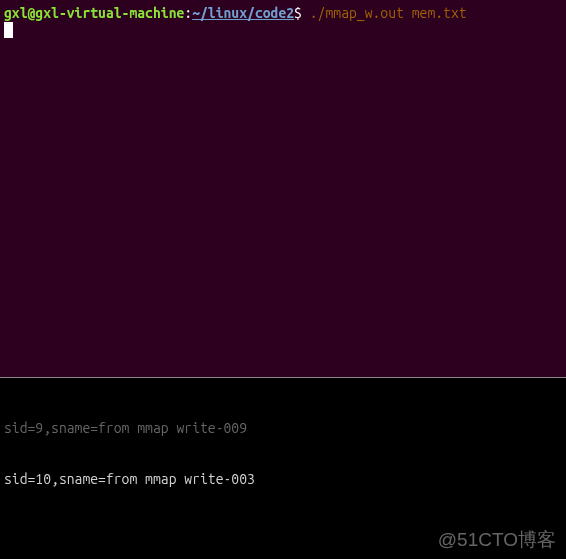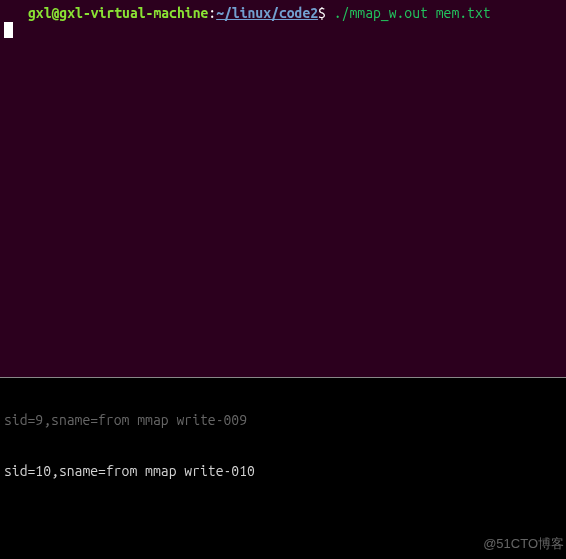--- a/index.html
+++ b/index.html
@@ -23,79 +23,78 @@
       height: 378px;
       border-bottom: 1px solid #888;
     }
     .prompt-line {
       line-height: 18px;
       white-space: pre;
     }
     .user-host {
       color: #8ae234;
       font-weight: bold;
-      margin-left: 24px;
     }
     .colon {
       color: #ffffff;
     }
     .path {
       color: #729fcf;
       font-weight: bold;
       text-decoration: underline;
     }
     .dollar {
       color: #ffffff;
     }
     .command {
-      color: #22c55e;
+      color: #a16207;
     }
     .cursor-block {
       display: inline-block;
       width: 9px;
       height: 16px;
       background: #ffffff;
       vertical-align: text-bottom;
     }
     .terminal-bottom {
       background: #000000;
       color: #cccccc;
-      padding: 0 4px;
+      padding: 8px 4px;
       height: 181px;
       line-height: 17px;
       white-space: pre;
       position: relative;
     }
     .faded-line {
       color: #666;
       overflow: hidden;
     }
     .output-line {
       color: #d3d3d3;
     }
     .watermark {
       position: absolute;
       bottom: 6px;
-      right: 2px;
+      right: 10px;
       color: rgba(200,200,200,0.5);
-      font-size: 13px;
+      font-size: 19px;
       font-family: sans-serif;
     }
   </style>
 </head>
 <body>
 
 <div class="terminal-top">
   <div class="prompt-line"><span class="user-host">gxl@gxl-virtual-machine</span><span class="colon">:</span><span class="path">~/linux/code2</span><span class="dollar">$ </span><span class="command">./mmap_w.out mem.txt</span></div>
   <div><span class="cursor-block"></span></div>
 </div>
 
 <div class="terminal-bottom">
   <div class="faded-line">sid=9,sname=from mmap write-009</div>
-  <div class="output-line">sid=10,sname=from mmap write-010</div>
+  <div class="output-line">sid=10,sname=from mmap write-003</div>
   
   
   
   
   
   
   
   
 </div>
 

